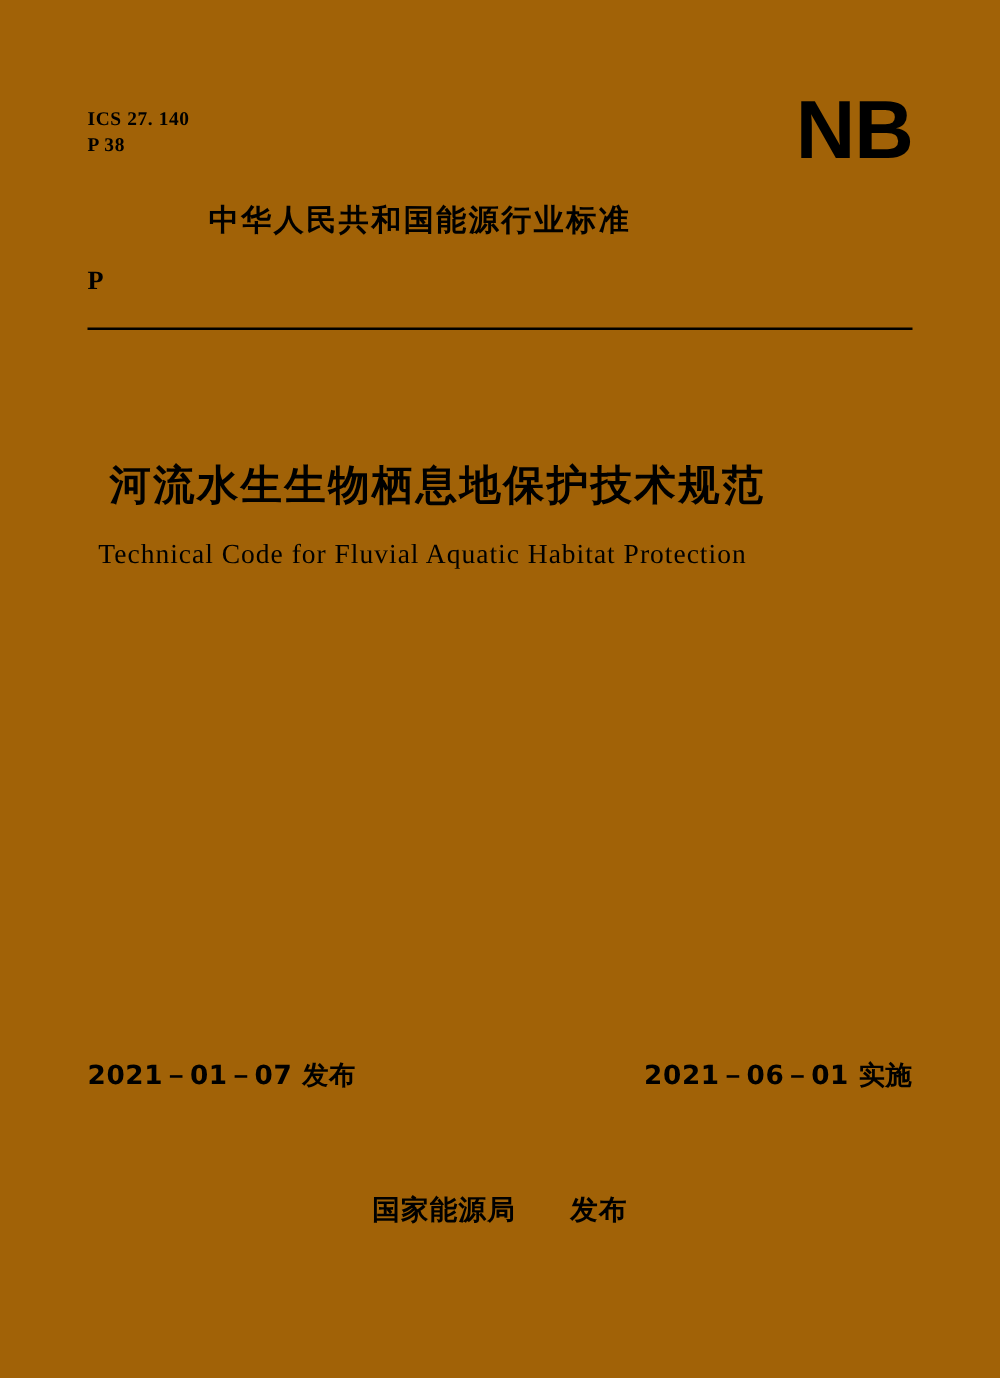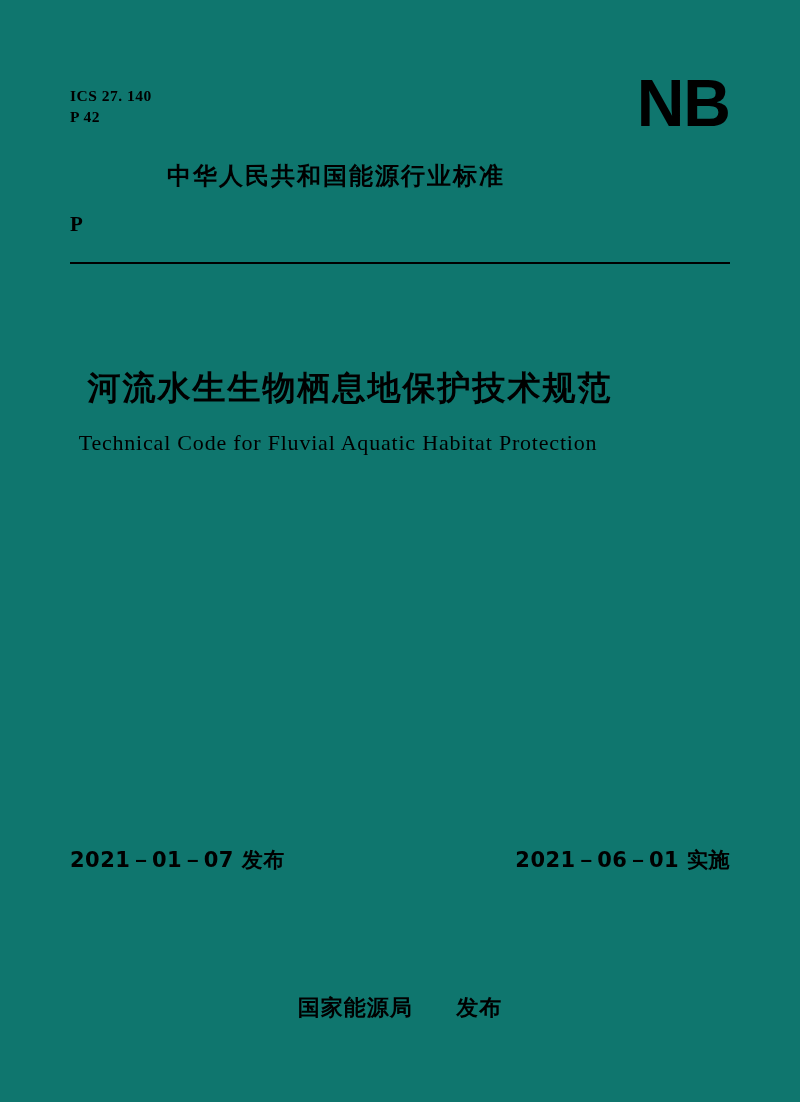--- a/index.html
+++ b/index.html
@@ -8,21 +8,21 @@
     background: #ffffff;
   }
   body {
     font-family: "Liberation Serif", serif;
     color: #000000;
   }
   .page {
     position: relative;
     width: 800px;
     height: 1102px;
-    background: #0f766e;
+    background: #a16207;
     overflow: hidden;
   }
 
   
   .top-row {
     position: absolute;
     top: 86px;
     left: 70px;
     right: 70px;
     height: 80px;
@@ -136,36 +136,35 @@
   .issuer {
     position: absolute;
     top: 953px;
     left: 0;
     width: 800px;
     text-align: center;
     font-family: "DejaVu Sans", sans-serif;
     font-weight: bold;
     font-size: 22px;
     letter-spacing: 1px;
-    margin-top: 40px;
   }
   .issuer .gap {
     display: inline-block;
     width: 26px;
   }
 </style>
 </head>
 <body>
 
 <div class="page">
 
   <div class="top-row">
     <div class="ics-block">
       <div class="ics-line">ICS 27. 140</div>
-      <div class="ics-line">P 42</div>
+      <div class="ics-line">P 38</div>
     </div>
     <div class="nb-logo">NB</div>
   </div>
 
   <div class="std-heading">中华人民共和国能源行业标准</div>
 
   <div class="code-row">
     <div class="cat">P</div>
   </div>
 

